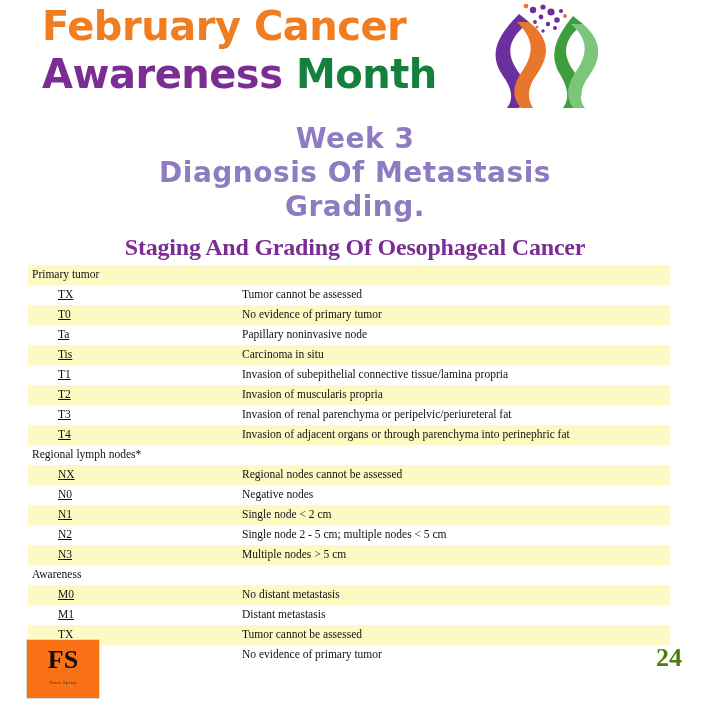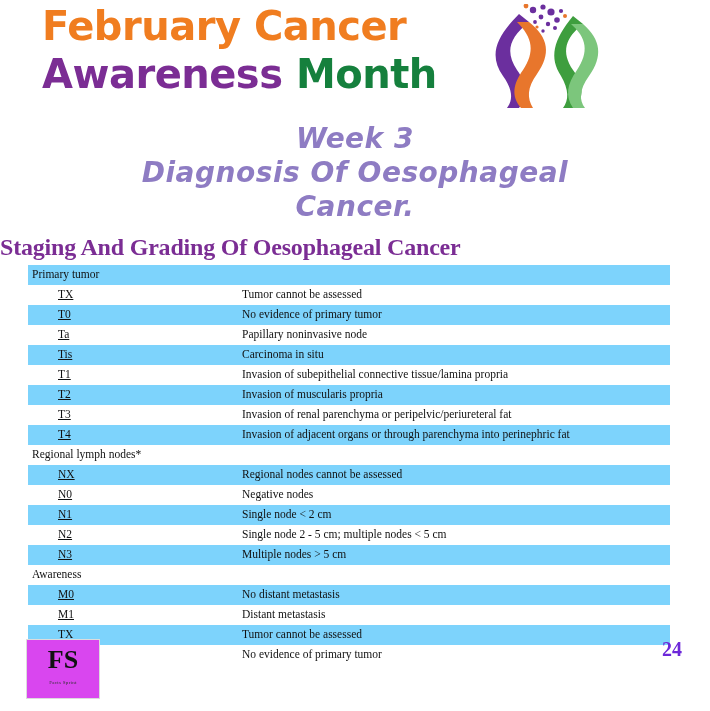--- a/index.html
+++ b/index.html
@@ -59,26 +59,25 @@
   
   .week-title {
     text-align: center;
     font-family: "DejaVu Sans", sans-serif;
     font-weight: bold;
     font-size: 28px;
     color: #8e7cc3;
     line-height: 1.22;
     letter-spacing: 0.5px;
     margin-top: 4px;
-    font-style: italic;
   }
 
   
   .section-heading {
-    text-align: left;
+    text-align: center;
     font-family: "Liberation Serif", serif;
     font-weight: bold;
     font-size: 24px;
     color: #7b2d94;
     margin-top: 10px;
     margin-bottom: 4px;
     letter-spacing: -0.2px;
   }
 
   
@@ -89,52 +88,52 @@
     font-size: 11.5px;
     color: #111111;
   }
   .staging-table td {
     padding: 2px 0 2px 0;
     vertical-align: top;
     line-height: 1.25;
     height: 16px;
   }
   .staging-table tr.alt td {
-    background: #7dd3fc;
+    background: #fef9c3;
   }
   .col-code {
     width: 182px;
     padding-left: 30px !important;
     text-decoration: underline;
   }
   .col-group {
     padding-left: 4px !important;
   }
   .col-desc {
     padding-left: 2px !important;
   }
   .italic { }
 
   
   .page-number {
     position: absolute;
     right: 28px;
-    bottom: 50px;
-    font-family: "Liberation Serif", serif;
-    font-weight: bold;
-    font-size: 20px;
-    color: #6d28d9;
+    bottom: 38px;
+    font-family: "Liberation Serif", serif;
+    font-weight: bold;
+    font-size: 26px;
+    color: #4d7c0f;
   }
   .logo {
     position: absolute;
     left: 26px;
     bottom: 12px;
     width: 72px;
     height: 58px;
-    background: #d946ef;
+    background: #f97316;
     border: 1px solid #dcdcdc;
   }
   .logo-mark {
     font-family: "Liberation Serif", serif;
     font-weight: bold;
     font-size: 26px;
     color: #111;
     text-align: center;
     line-height: 40px;
   }
@@ -185,22 +184,22 @@
         <circle cx="49" cy="2" r="2.4"></circle>
           <circle cx="88" cy="12" r="2.0"></circle>
         <circle cx="60" cy="23" r="1.6"></circle>
       </g>
     </svg>
   </div>
 </div>
 
 <div class="week-title">
   <div>Week 3</div>
-  <div>Diagnosis Of Oesophageal</div>
-  <div>Cancer.</div>
+  <div>Diagnosis Of Metastasis</div>
+  <div>Grading.</div>
 </div>
 
 <div class="section-heading">Staging And Grading Of Oesophageal Cancer</div>
 
 <table class="staging-table">
   <tbody>
       <tr class="alt">
         <td class="col-group">Primary tumor</td>
         <td class="col-desc"></td>
       </tr>

